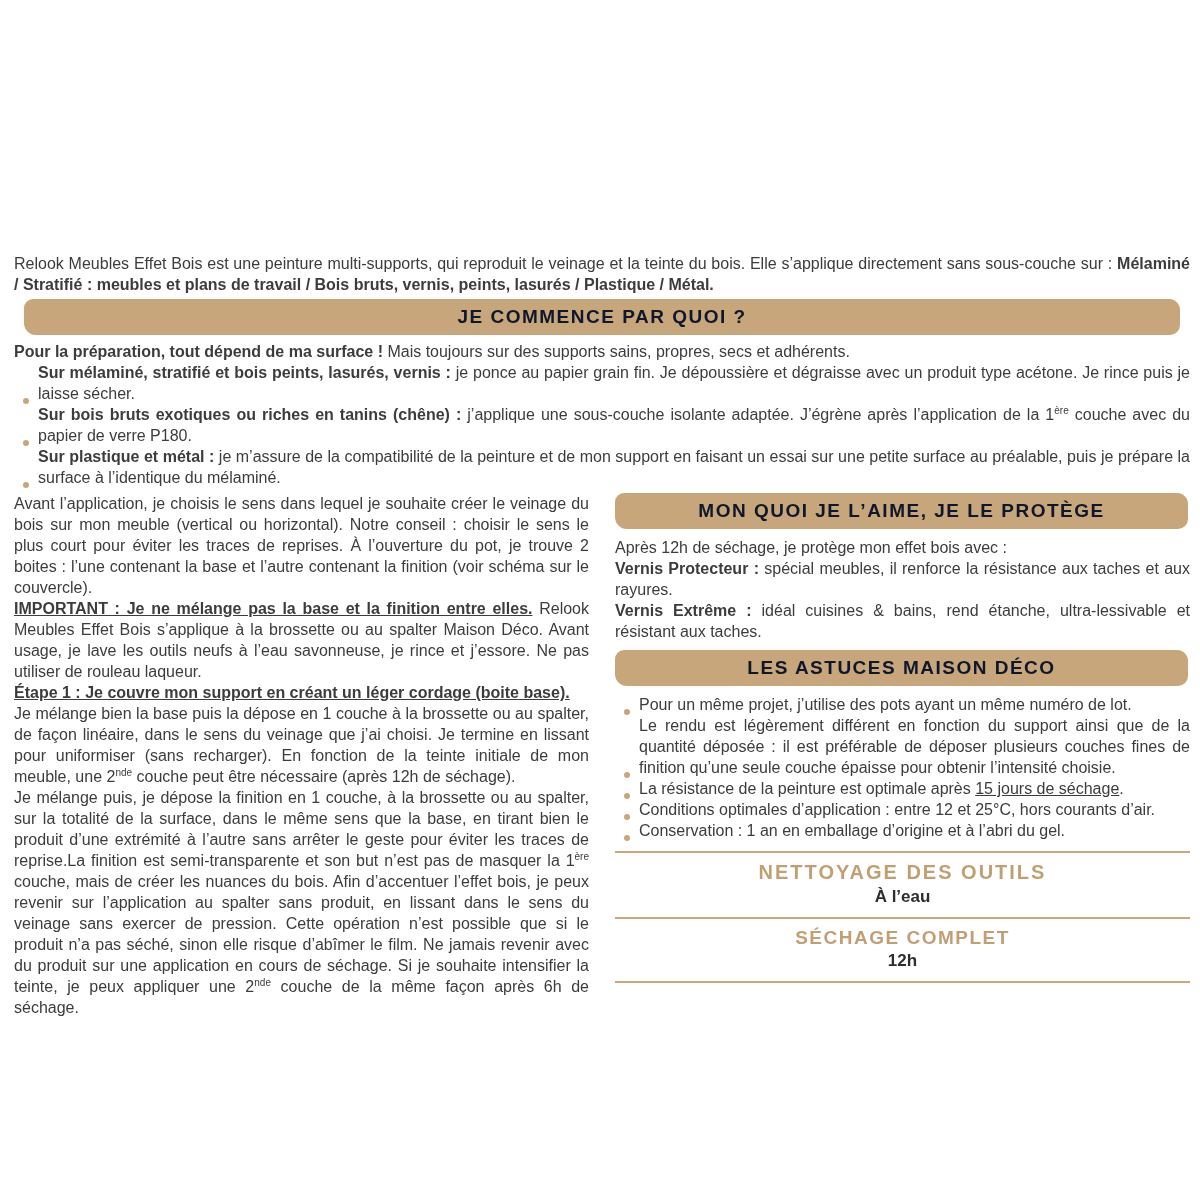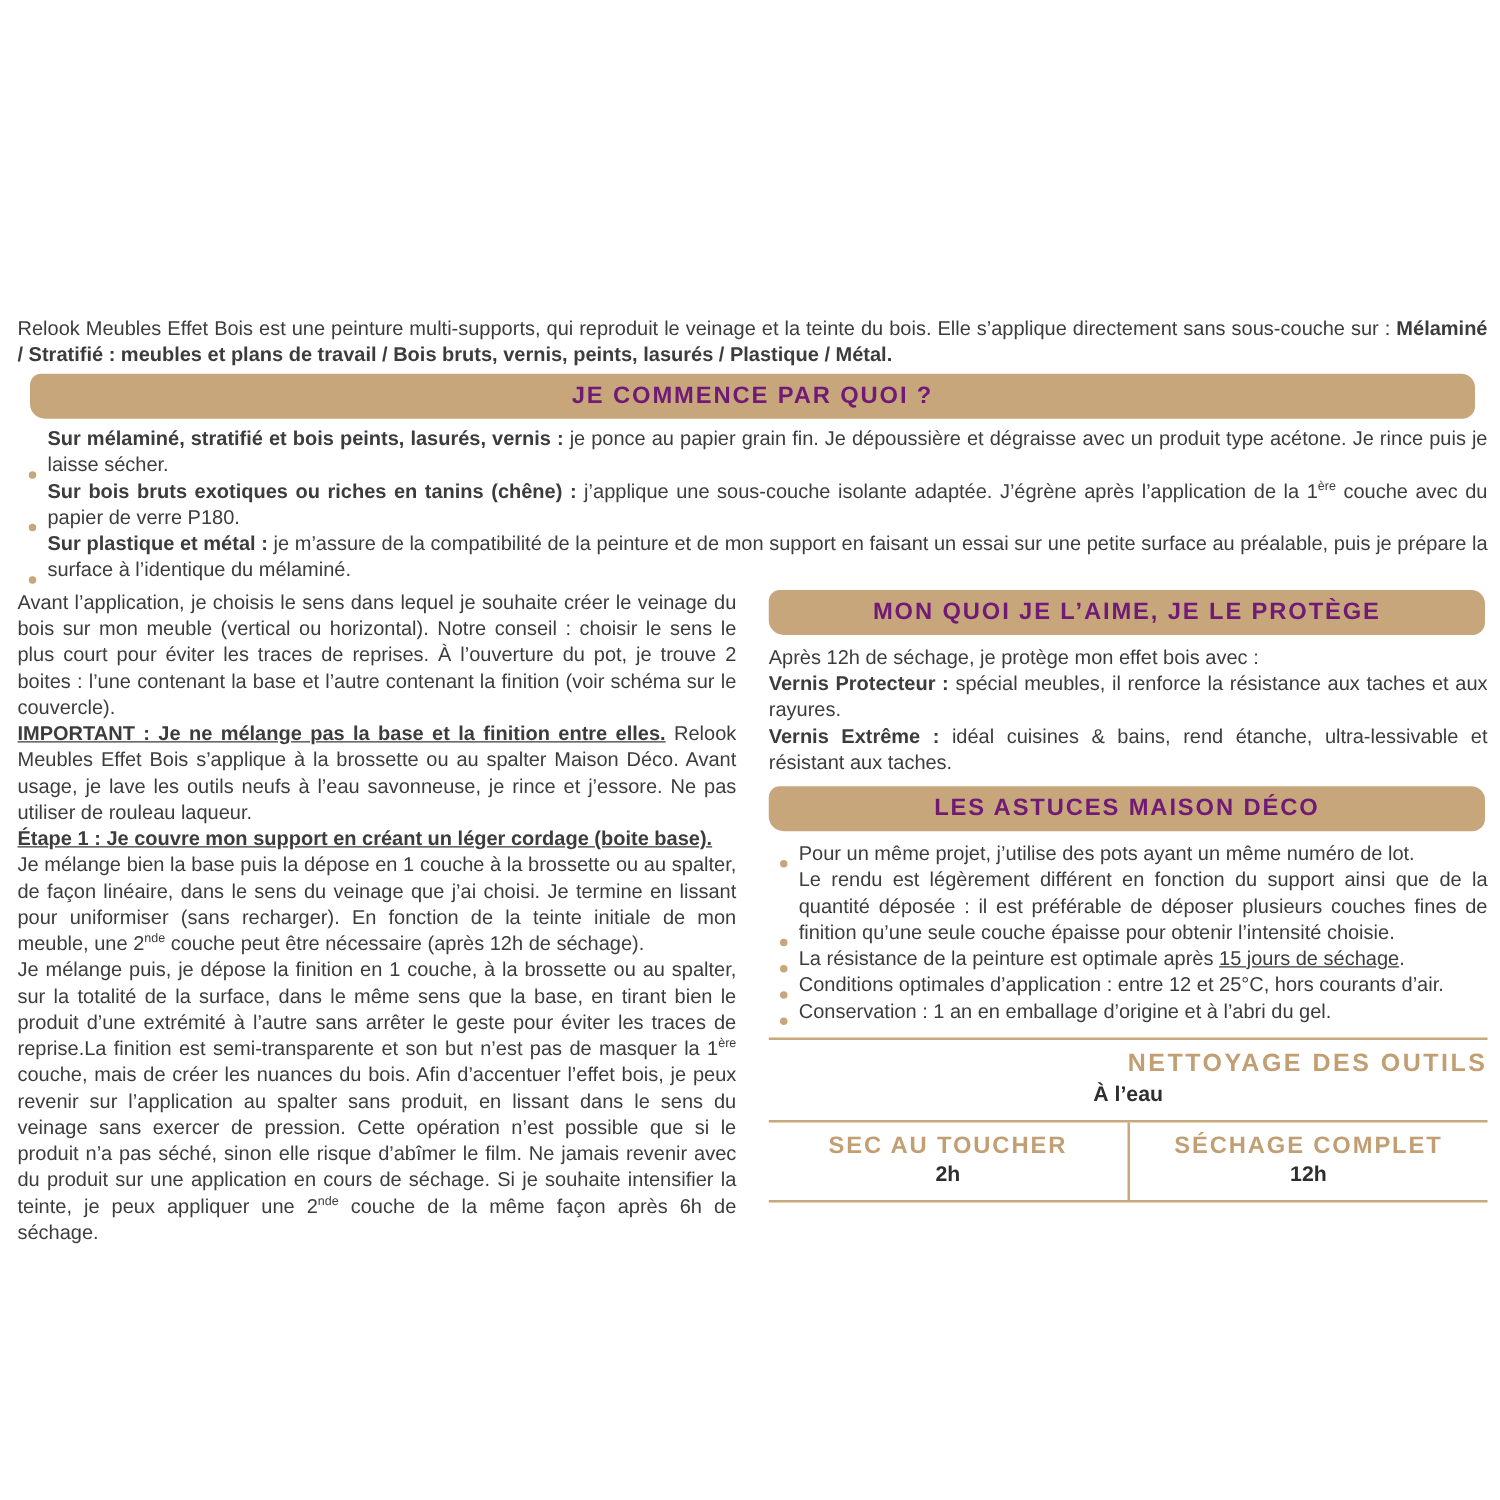--- a/index.html
+++ b/index.html
@@ -13,21 +13,21 @@
     padding:253px 10px 16px 14px;
     overflow:hidden;
   }
   .txt{font-size:16px;line-height:21px;text-align:justify;}
   p{margin:0;}
   .b{font-weight:bold;}
   .u{text-decoration:underline;}
   sup{font-size:10px;line-height:0;}
   .banner{
     background:#c7a67c;
-    color:#701a75;
+    color:#0f172a;
     font-weight:bold;
     font-size:19px;
     letter-spacing:1.5px;
     text-align:center;
     border-radius:9px 11px 10px 12px;
     padding:7px 10px 7px 10px;
     margin:4px 10px 6px 10px;
   }
   .col-banner{margin:0 2px 8px 0;}
   .columns{display:flex;gap:26px;margin-top:5px;}
@@ -36,21 +36,21 @@
   ul.blist li{display:flex;align-items:flex-end;margin:0;}
   .dot{
     flex:0 0 auto;
     width:6px;height:6px;border-radius:50%;
     background:#c7a67c;
     margin:8px 9px 0 9px;
   }
   .li-text{flex:1;min-width:0;}
   .hr{border-top:2px solid #c9a87b;margin:10px 0 8px 0;}
   .clean-title{
-    text-align:right;color:#c29f72;font-weight:bold;
+    text-align:center;color:#c29f72;font-weight:bold;
     font-size:20px;letter-spacing:2px;margin-top:2px;
   }
   .clean-value{text-align:center;font-weight:bold;font-size:17px;margin:3px 0 10px 0;color:#2e2e2e;}
   .dry-table{
     display:flex;
     border-top:2px solid #c9a87b;
     border-bottom:2px solid #c9a87b;
   }
   .dry-cell{flex:1;text-align:center;padding:8px 4px 10px 4px;}
   .dry-cell + .dry-cell{border-left:2px solid #c9a87b;}
@@ -59,20 +59,21 @@
 </style>
 </head>
 <body>
 
 <div class="page">
 
   <p class="txt"><span>Relook Meubles Effet Bois est une peinture multi-supports, qui reproduit le veinage et la teinte du bois. Elle s’applique directement sans sous-couche sur : </span><span class="b">Mélaminé / Stratifié : meubles et plans de travail / Bois bruts, vernis, peints, lasurés / Plastique / Métal.</span></p>
 
   <div class="banner">JE COMMENCE PAR QUOI ?</div>
 
+  <p class="txt"><span class="b">Pour la préparation, tout dépend de ma surface !</span><span> Mais toujours sur des supports sains, propres, secs et adhérents.</span></p>
 
   <ul class="blist txt">
     <li>
       <span class="dot"></span>
       <span class="li-text"><span class="b">Sur mélaminé, stratifié et bois peints, lasurés, vernis : </span><span>je ponce au papier grain fin. Je dépoussière et dégraisse avec un produit type acétone. Je rince puis je laisse sécher.</span></span>
     </li>
     <li>
       <span class="dot"></span>
       <span class="li-text"><span class="b">Sur bois bruts exotiques ou riches en tanins (chêne) : </span><span>j’applique une sous-couche isolante adaptée. J’égrène après l’application de la 1</span><sup>ère</sup><span> couche avec du papier de verre P180.</span></span>
     </li>
@@ -126,24 +127,20 @@
           <span class="li-text">Conservation : 1 an en emballage d’origine et à l’abri du gel.</span>
         </li>
       </ul>
 
       <div class="hr"></div>
       <div class="clean-title">NETTOYAGE DES OUTILS</div>
       <div class="clean-value">À l’eau</div>
 
       <div class="dry-table">
         <div class="dry-cell">
-          <div class="dry-label">SEC AU TOUCHER</div>
-          <div class="dry-value">2h</div>
-        </div>
-        <div class="dry-cell">
           <div class="dry-label">SÉCHAGE COMPLET</div>
           <div class="dry-value">12h</div>
         </div>
       </div>
     </div>
 
   </div>
 </div>
 
 </body></html>

